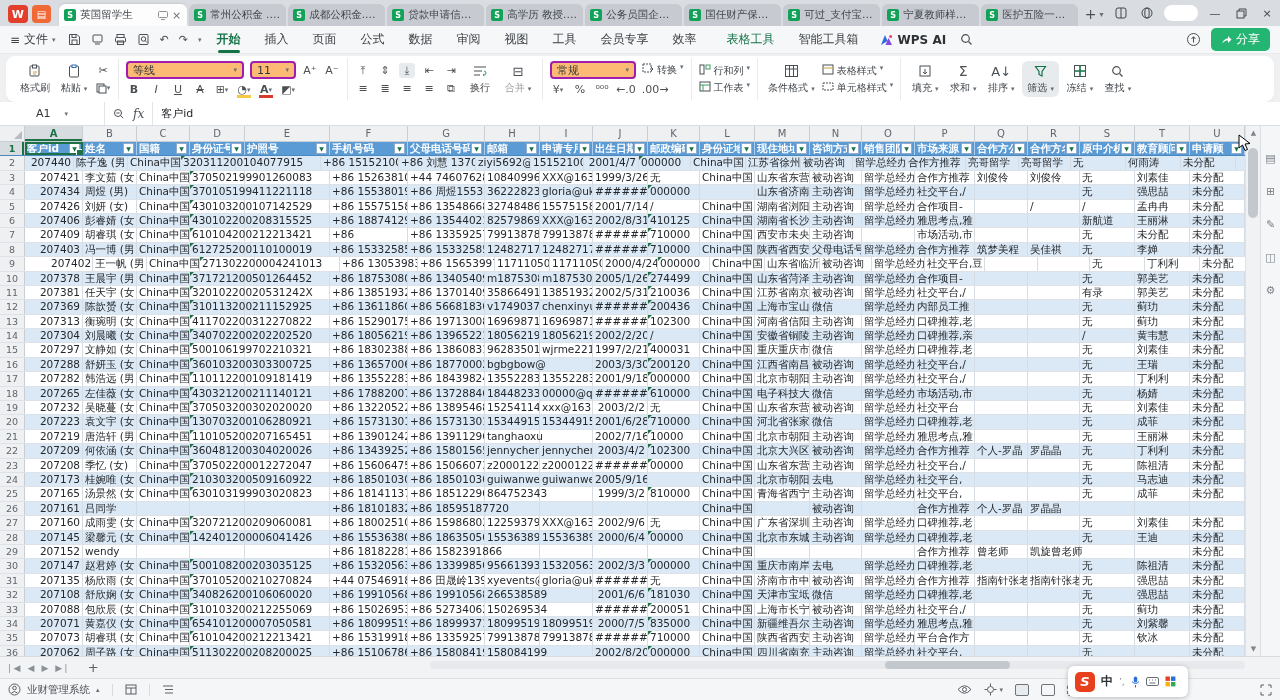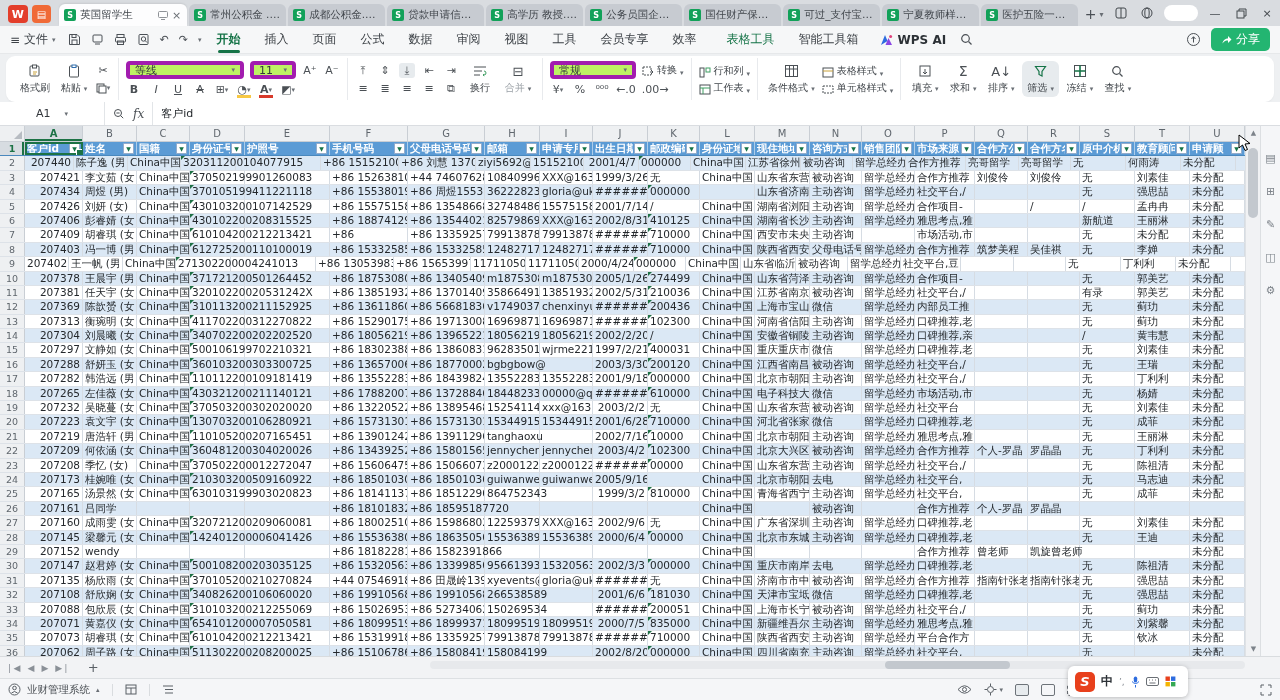--- a/index.html
+++ b/index.html
@@ -39,27 +39,27 @@
   .toolcard{height:46px;background:#fff;border-radius:9px;display:flex;align-items:stretch;padding:2px 4px;box-shadow:0 1px 2px rgba(0,0,0,.04)}
   .tgroup{display:flex;align-items:center;padding:0 7px;border-right:1px solid #e8eaed;gap:4px}
   .tgroup:last-child{border-right:none}
   .bigbtn{display:flex;flex-direction:column;align-items:center;justify-content:center;gap:2px;font-size:10px;color:#41464b;padding:0 3px;min-width:34px}
   .bigbtn .bi{height:16px;display:flex;align-items:center;justify-content:center;font-size:13px;color:#4b5055}
   .bigbtn.hl{background:#e7ebee;border-radius:6px;padding:2px 5px}
   .caret{font-size:7px;color:#6a6f75}
   .stack{display:flex;flex-direction:column;justify-content:center;gap:3px}
   .srow{display:flex;align-items:center;gap:6px}
   .mini{min-width:16px;height:15px;display:flex;align-items:center;justify-content:center;font-size:11px;color:#4b5055}
-  .combo{height:18px;background:#bef264;border:4px solid #a21caf;border-radius:4px;display:flex;align-items:center;padding:0 5px;gap:5px;font-size:11px;color:#33373c}
+  .combo{height:18px;background:#fdba74;border:2px solid #a21caf;border-radius:4px;display:flex;align-items:center;padding:0 5px;gap:5px;font-size:11px;color:#33373c}
   .combo .caret{margin-left:auto}
   .b{font-weight:bold}.i{font-style:italic}.u{text-decoration:underline}.s{text-decoration:line-through}
   .swatchA{position:relative;font-weight:bold}
   .swatchA:after{content:"";position:absolute;left:1px;right:1px;bottom:-1px;height:3px;background:#d83a2b}
   .swatchH:after{content:"";position:absolute;left:1px;right:1px;bottom:-1px;height:3px;background:#f7c844}
-  .lblbtn{display:flex;align-items:flex-end;gap:3px;font-size:10px;color:#41464b}
+  .lblbtn{display:flex;align-items:flex-start;gap:3px;font-size:10px;color:#41464b}
   .dim{color:#9aa0a6}
   
   .fbar{height:24px;background:#fff;border-bottom:1px solid #dadde1;display:flex;align-items:stretch}
   .namebox{width:105px;display:flex;align-items:center;justify-content:center;gap:14px;font-size:11px;color:#33373c;border-right:1px solid #e2e5e8}
   .fmid{display:flex;align-items:center;gap:8px;padding:0 8px;border-right:1px solid #e2e5e8}
   .fx{font-family:"DejaVu Serif","Liberation Serif",serif;font-style:italic;font-size:12px;color:#4b5055}
   .fcontent{display:flex;align-items:center;padding:0 8px;font-size:11px;color:#24282c}
   
   .gridwrap{position:relative;width:1245px}
   .colheads{display:flex;height:16px;background:#eef0f2;border-bottom:1px solid #c9ced4}
@@ -825,21 +825,21 @@
         <div class="cell" style="width: 53px;"><span>留学总经办</span></div>
         <div class="cell" style="width: 60px;"><span>合作方推荐</span></div>
         <div class="cell" style="width: 53px;"><span>筑梦美程</span></div>
         <div class="cell" style="width: 52px;"><span>吴佳祺</span></div>
         <div class="cell" style="width: 55px;"><span>无</span></div>
         <div class="cell" style="width: 55px;"><span>李婵</span></div>
         <div class="cell" style="width: 55px;"><span>未分配</span></div>
       </div>
       <div class="row">
         <div class="rownum">9</div>
-        <div class="cell ra" style="width: 44px;"><span>207402</span></div>
+        <div class="cell ra" style="width: 44px; margin-left: 24px;"><span>207402</span></div>
         <div class="cell" style="width: 54px;"><span>王一帆 (男</span></div>
         <div class="cell" style="width: 53px;"><span>China中国</span></div>
         <div class="cell ovf" style="width: 55px;"><i class="tri"></i><span>271302200004241013</span></div>
         <div class="cell" style="width: 85px;"><span></span></div>
         <div class="cell" style="width: 78px;"><span>+86 13053983</span></div>
         <div class="cell" style="width: 77px;"><span>+86 1565399710</span></div>
         <div class="cell" style="width: 55px;"><span>117110505</span></div>
         <div class="cell" style="width: 53px;"><span>117110505</span></div>
         <div class="cell ra" style="width: 55px;"><span>2000/4/24</span></div>
         <div class="cell" style="width: 52px;"><i class="tri"></i><span>000000</span></div>

